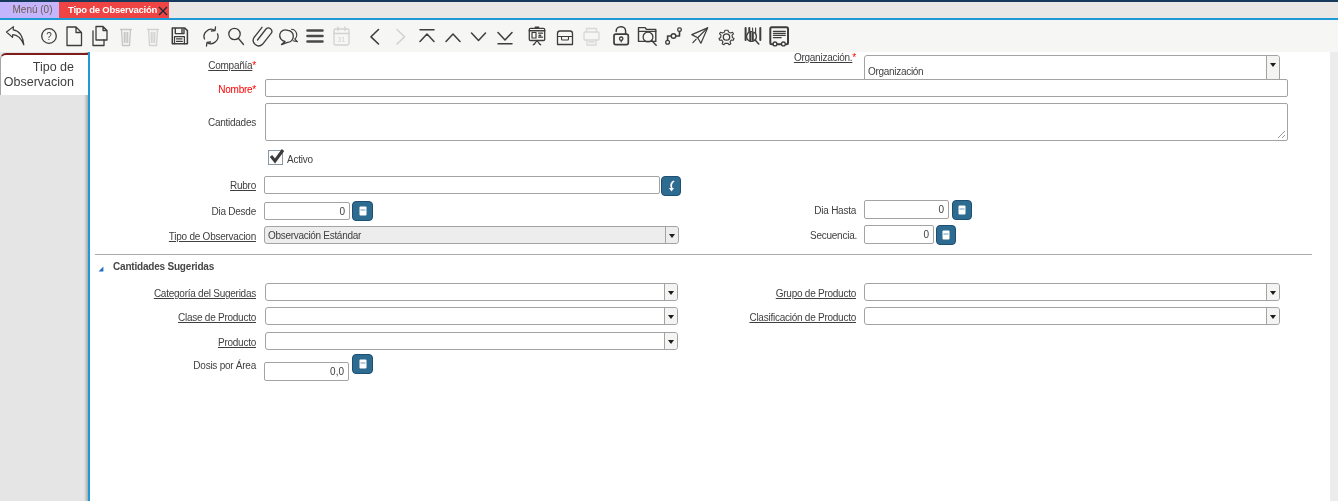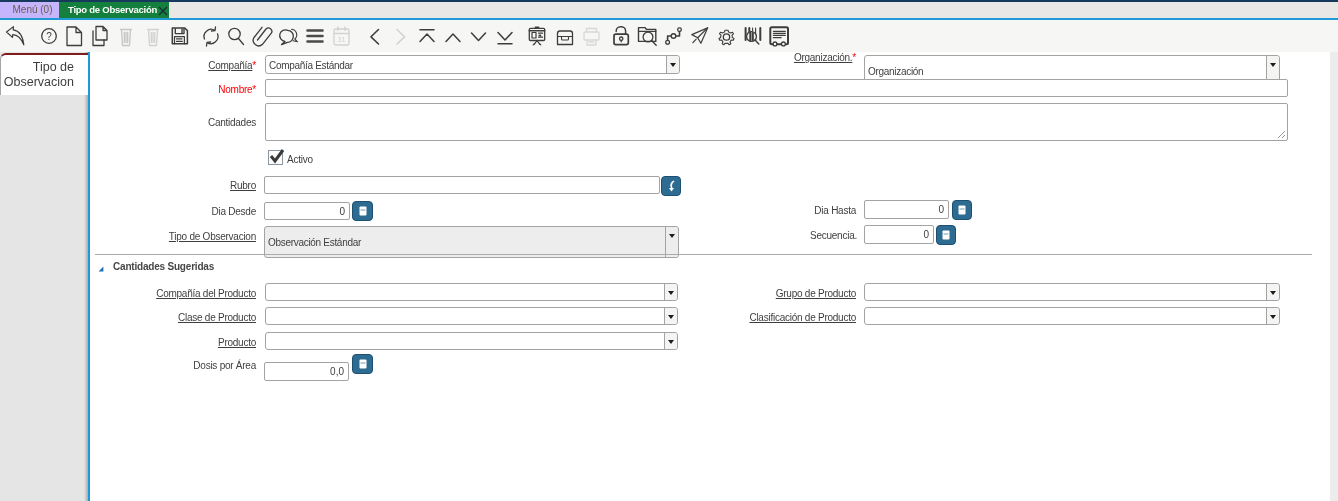--- a/index.html
+++ b/index.html
@@ -6,21 +6,21 @@
 html,body { width:1338px; height:501px; overflow:hidden; background:#fff;
   font-family:"Liberation Sans", sans-serif; }
 #page { position:relative; width:1338px; height:501px; }
 .abs { position:absolute; }
 
 
 #topnavy { left:0; top:0; width:1338px; height:2px; background:#16395c; }
 #tabbar { left:0; top:2px; width:1338px; height:16px; background:#e9e8e7; }
 #menutab { left:0; top:2px; width:59px; height:16px; background:#c4b5fd;
   font-size:10px; color:#6e5b4f; text-align:center; line-height:16px; padding-left:6px; }
-#activetab { left:59px; top:2px; width:110px; height:16px; background:#15803d;
+#activetab { left:59px; top:2px; width:110px; height:16px; background:#ef4444;
   color:#fff; font-size:9.5px; font-weight:bold; line-height:16px; text-align:left;
   padding-left:9px; letter-spacing:-0.25px; }
 #bluestrip { left:0; top:18px; width:1338px; height:2px; background:#209ad7; }
 
 
 #toolbar { left:0; top:20px; width:1338px; height:32px; background:#f6f6f5; }
 
 
 #sidebar { left:0; top:52px; width:90px; height:449px; background:#e5e5e5; }
 #sidebarshade { left:84px; top:52px; width:4px; height:449px;
@@ -190,24 +190,20 @@
   </div>
 
   <div class="abs" id="content"></div>
   <div class="abs" id="sidebar"></div>
   <div class="abs" id="sidebarshade"></div>
   <div class="abs" id="blueline"></div>
   <div class="abs" id="whitetab">Tipo de<br>Observacion</div>
   <div class="abs" id="rightstrip"></div>
 
   <div class="lbl" style="left:120px; top:60px; width:136px;"><u>Compañía</u><span class="star">*</span></div>
-  <div class="combo" style="left:265px; top:55px; width:415px; height:19px;">
-      <span class="txt">Compañía Estándar</span>
-      <span class="cbtn"></span>
-    </div>
   <div class="lbl" style="left:720px; top:52px; width:136px;"><u>Organización.</u><span class="star">*</span></div>
   <div class="combo" style="left:864px; top:55px; width:416px; height:31px;">
       <span class="txt">Organización</span>
       <span class="cbtn"></span>
     </div>
 
   <div class="lbl red" style="left:120px; top:84px; width:136px;">Nombre<span class="star">*</span></div>
   <div class="inp" style="left:265px; top:79px; width:1023px; height:18px;"></div>
 
   <div class="lbl" style="left:120px; top:117px; width:136px;">Cantidades</div>
@@ -232,35 +228,35 @@
   </div>
 
   <div class="lbl" style="left:120px; top:206px; width:136px;">Dia Desde</div>
   <div class="inp num" style="left:264px; top:202px; width:86px; height:18px;">0</div>
   <div class="bluebtn calc" style="left:352px; top:201px; width:21px; height:20px;"></div>
   <div class="lbl" style="left:720px; top:205px; width:136px;">Dia Hasta</div>
   <div class="inp num" style="left:864px; top:200px; width:85px; height:19px;">0</div>
   <div class="bluebtn calc" style="left:952px; top:200px; width:20px; height:20px;"></div>
 
   <div class="lbl" style="left:120px; top:231px; width:136px;"><u>Tipo de Observacion</u></div>
-  <div class="combo disabled" style="left:264px; top:226px; width:415px; height:32px;">
+  <div class="combo disabled" style="left:264px; top:226px; width:415px; height:18px;">
       <span class="txt">Observación Estándar</span>
       <span class="cbtn"></span>
     </div>
   <div class="lbl" style="left:720px; top:230px; width:137px;">Secuencia.</div>
   <div class="inp num" style="left:864px; top:225px; width:70px; height:19px;">0</div>
   <div class="bluebtn calc" style="left:936px; top:225px; width:20px; height:20px;"></div>
 
   <div class="abs" style="left:95px; top:254px; width:1217px; height:1px; background:#ababab;"></div>
   <svg class="abs" style="left:98px; top:265.5px;" width="6" height="6" viewBox="0 0 6 6">
     <path d="M5.4,0.6 L5.4,5.4 L0.6,5.4 Z" fill="#1a6fc0"></path>
   </svg>
   <div class="abs" style="left:113px; top:261px; font-size:10px; font-weight:bold; letter-spacing:-0.2px; color:#474747;">Cantidades Sugeridas</div>
 
-  <div class="lbl" style="left:120px; top:288px; width:136px;"><u>Compañía del Producto</u></div>
+  <div class="lbl" style="left:120px; top:288px; width:136px;"><u>Categoría del Sugeridas</u></div>
   <div class="combo" style="left:265px; top:283px; width:413px; height:18px;">
       <span class="cbtn"></span>
     </div>
   <div class="lbl" style="left:720px; top:288px; width:136px;"><u>Grupo de Producto</u></div>
   <div class="combo" style="left:864px; top:283px; width:416px; height:18px;">
       <span class="cbtn"></span>
     </div>
 
   <div class="lbl" style="left:120px; top:312px; width:136px;"><u>Clase de Producto</u></div>
   <div class="combo" style="left:265px; top:307px; width:413px; height:18px;">

